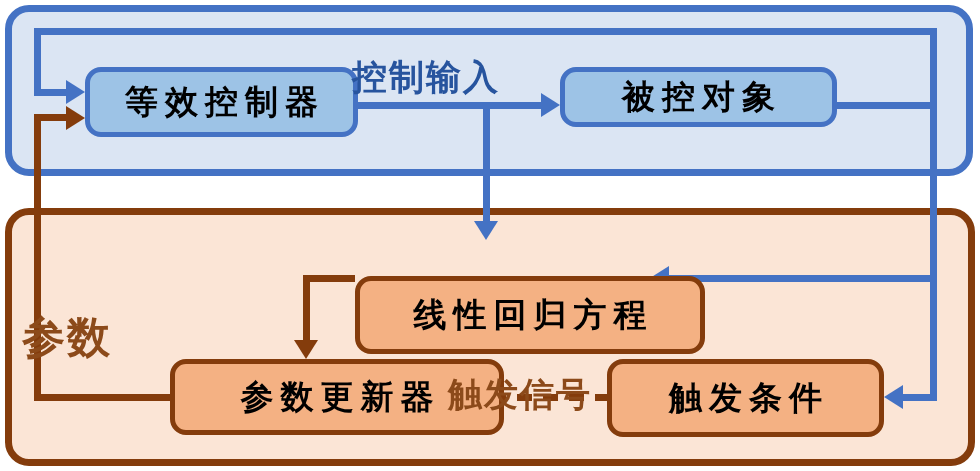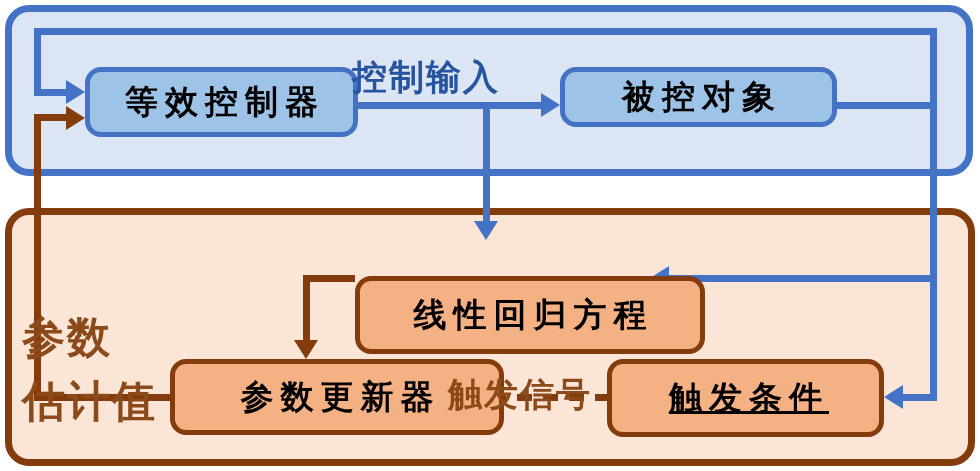--- a/index.html
+++ b/index.html
@@ -33,21 +33,21 @@
     display:flex;align-items:center;justify-content:center;
     font-weight:bold;font-size:33px;color:var(--box-text);
     letter-spacing:7px;padding-left:7px;white-space:nowrap;
   }
   .blue-node{background:var(--blue-box-fill);border:5px solid var(--blue-line);}
   .orange-node{background:var(--orange-box-fill);border:5px solid var(--brown-line);}
   .n-eq{left:85px;top:67px;width:273px;height:70px;}
   .n-plant{left:560px;top:67px;width:277px;height:60px;}
   .n-regr{left:355px;top:240px;width:350px;height:78px;margin-top:36px;}
   .n-upd{left:170px;top:359px;width:334px;height:76px;}
-  .n-trig{left:607px;top:359px;width:277px;height:78px;text-decoration:underline;}
+  .n-trig{left:607px;top:359px;width:277px;height:78px;}
 
   .line{position:absolute;}
   .hline{height:7px;}
   .vline{width:7px;}
   .c-blue{background:var(--blue-line);--arrcol:var(--blue-line);}
   .c-brown{background:var(--brown-line);--arrcol:var(--brown-line);}
   .arr{position:absolute;width:0;height:0;border-style:solid;border-color:transparent;background:none!important;}
   .arr-right{border-width:12px 0 12px 19px;border-left-color:var(--arrcol);}
   .arr-left{border-width:12px 19px 12px 0;border-right-color:var(--arrcol);}
   .arr-down{border-width:19px 12px 0 12px;border-top-color:var(--arrcol);}
@@ -115,17 +115,16 @@
   <div class="node orange-node n-upd">
     <span>参数更新器</span>
   </div>
   <div class="node orange-node n-trig">
     <span>触发条件</span>
   </div>
 
   <div class="edge-label blue-label lbl-ctrl">控制输入</div>
   <div class="edge-label brown-label lbl-est">
     <div>参数</div>
-    <div>估计值</div>
   </div>
   <div class="edge-label brown-label lbl-trig">触发信号</div>
 
 </div>
 
 </body></html>

